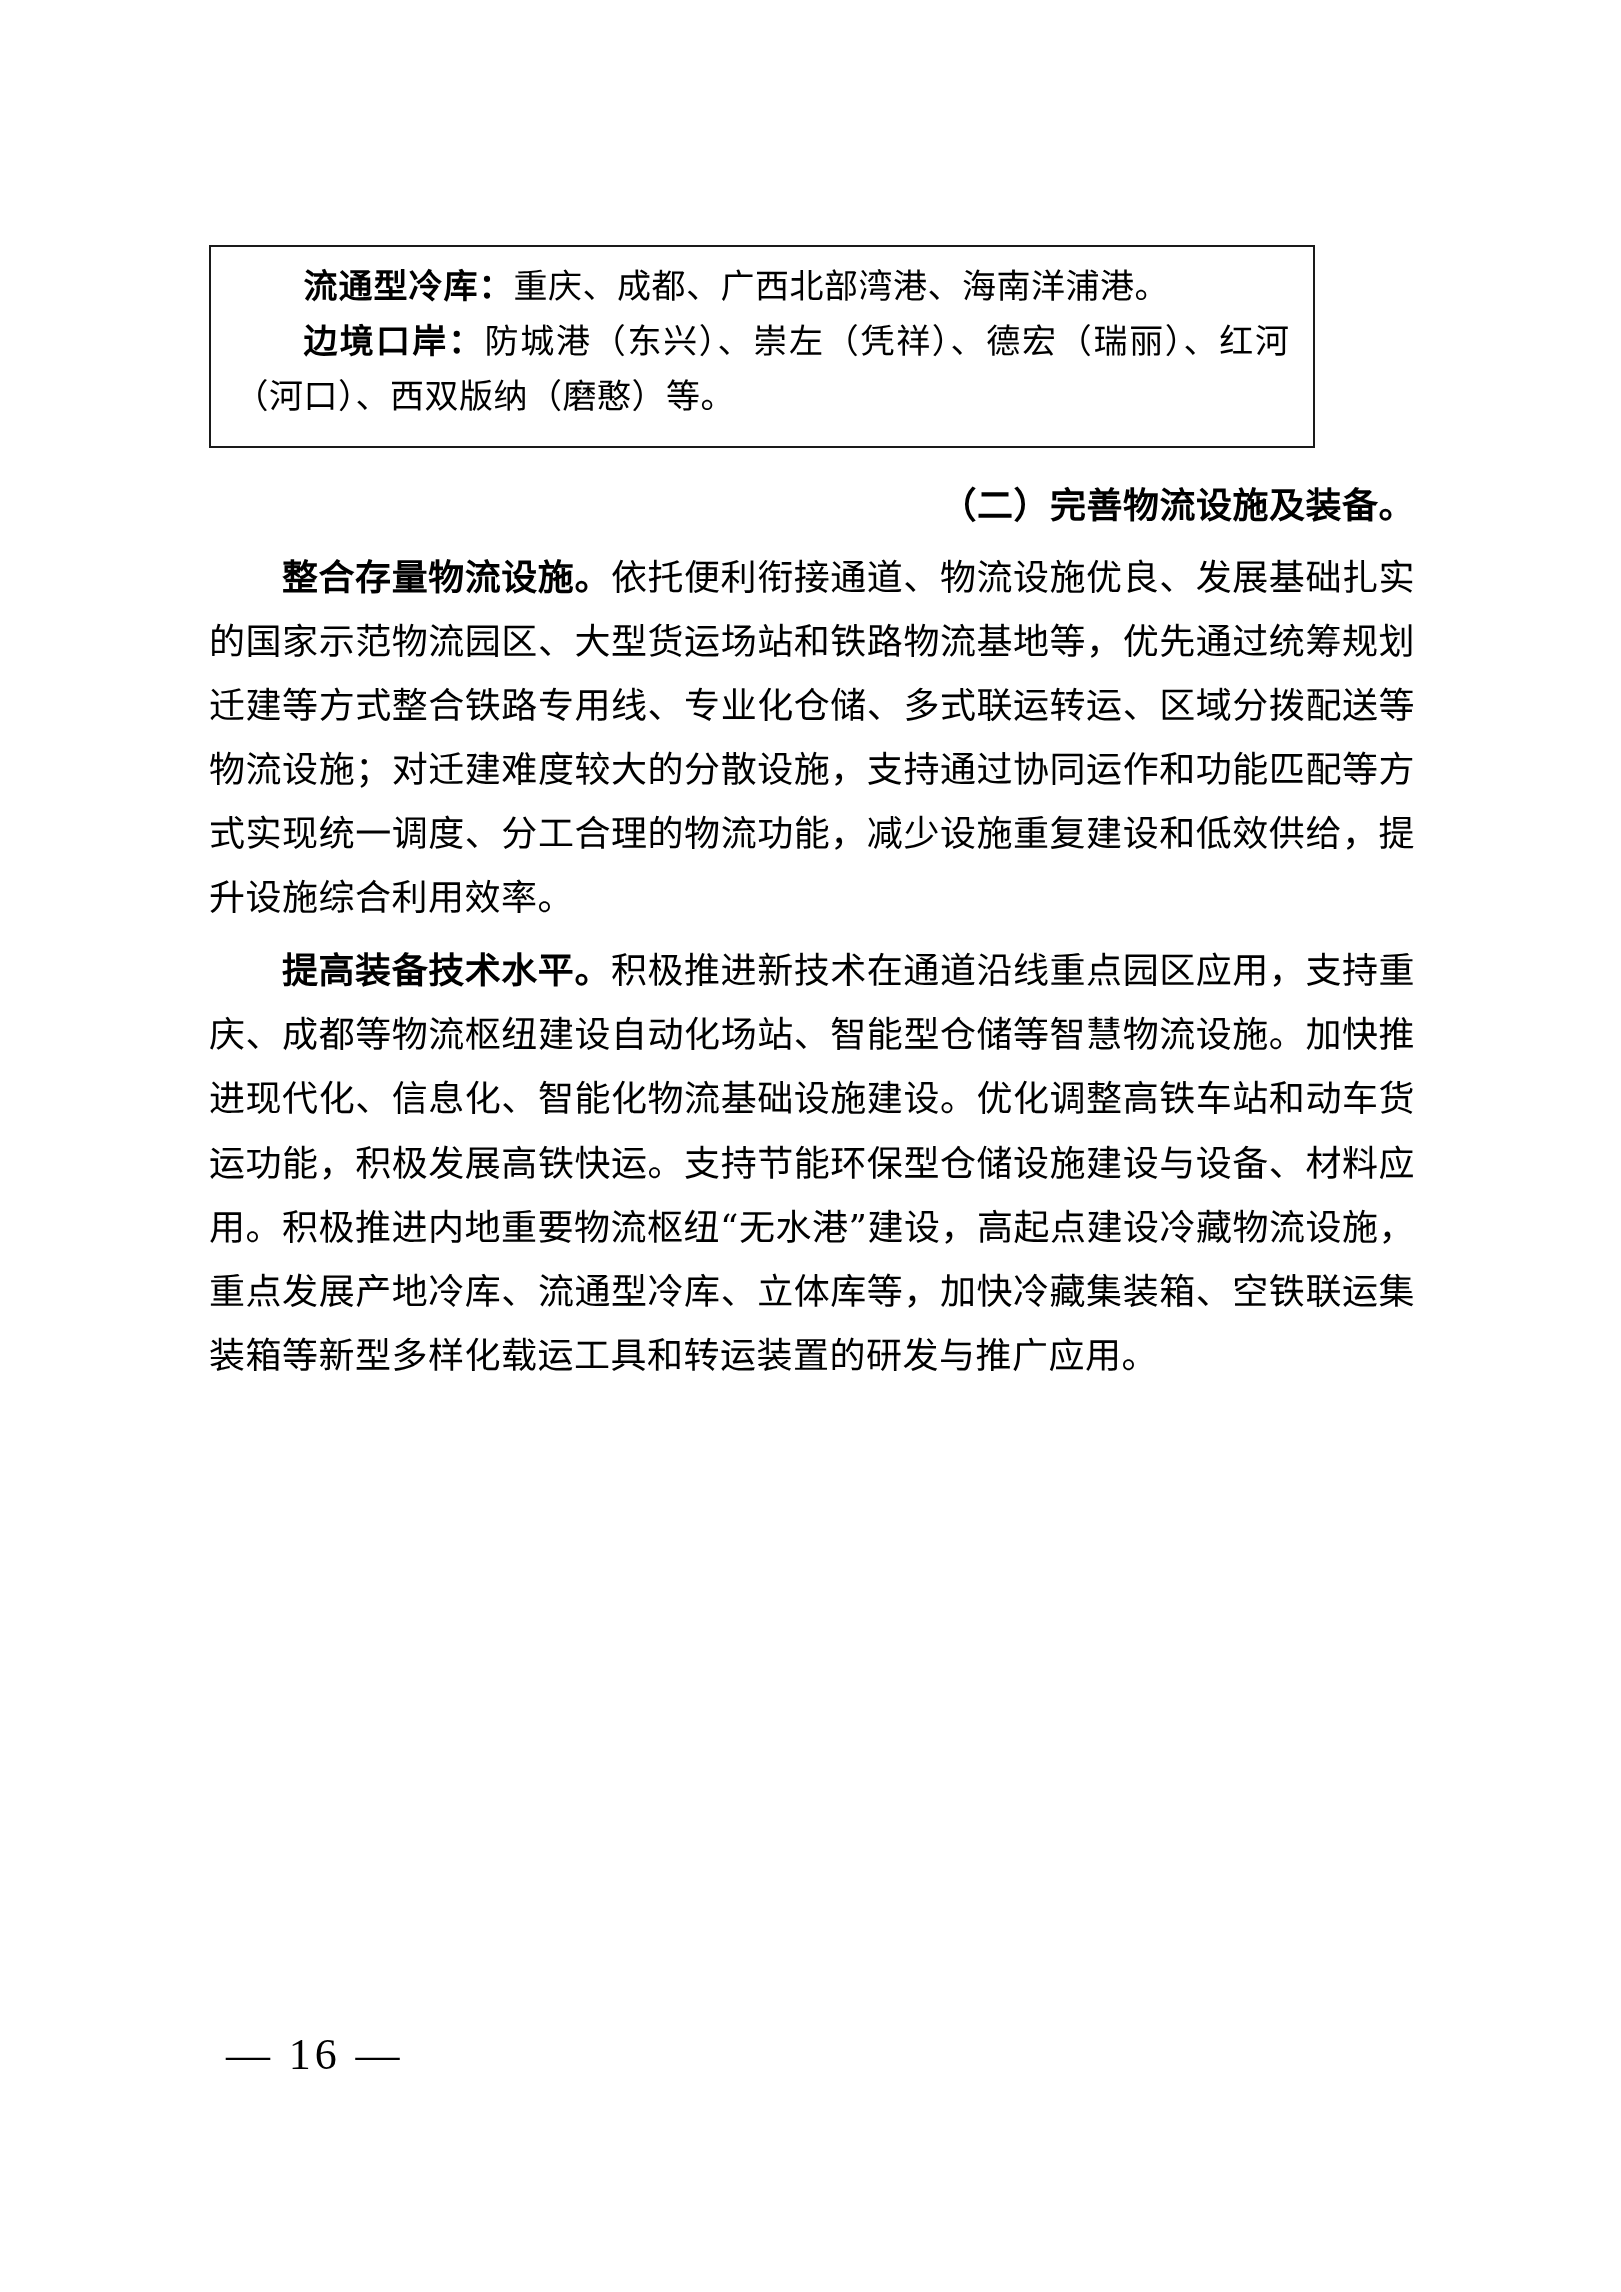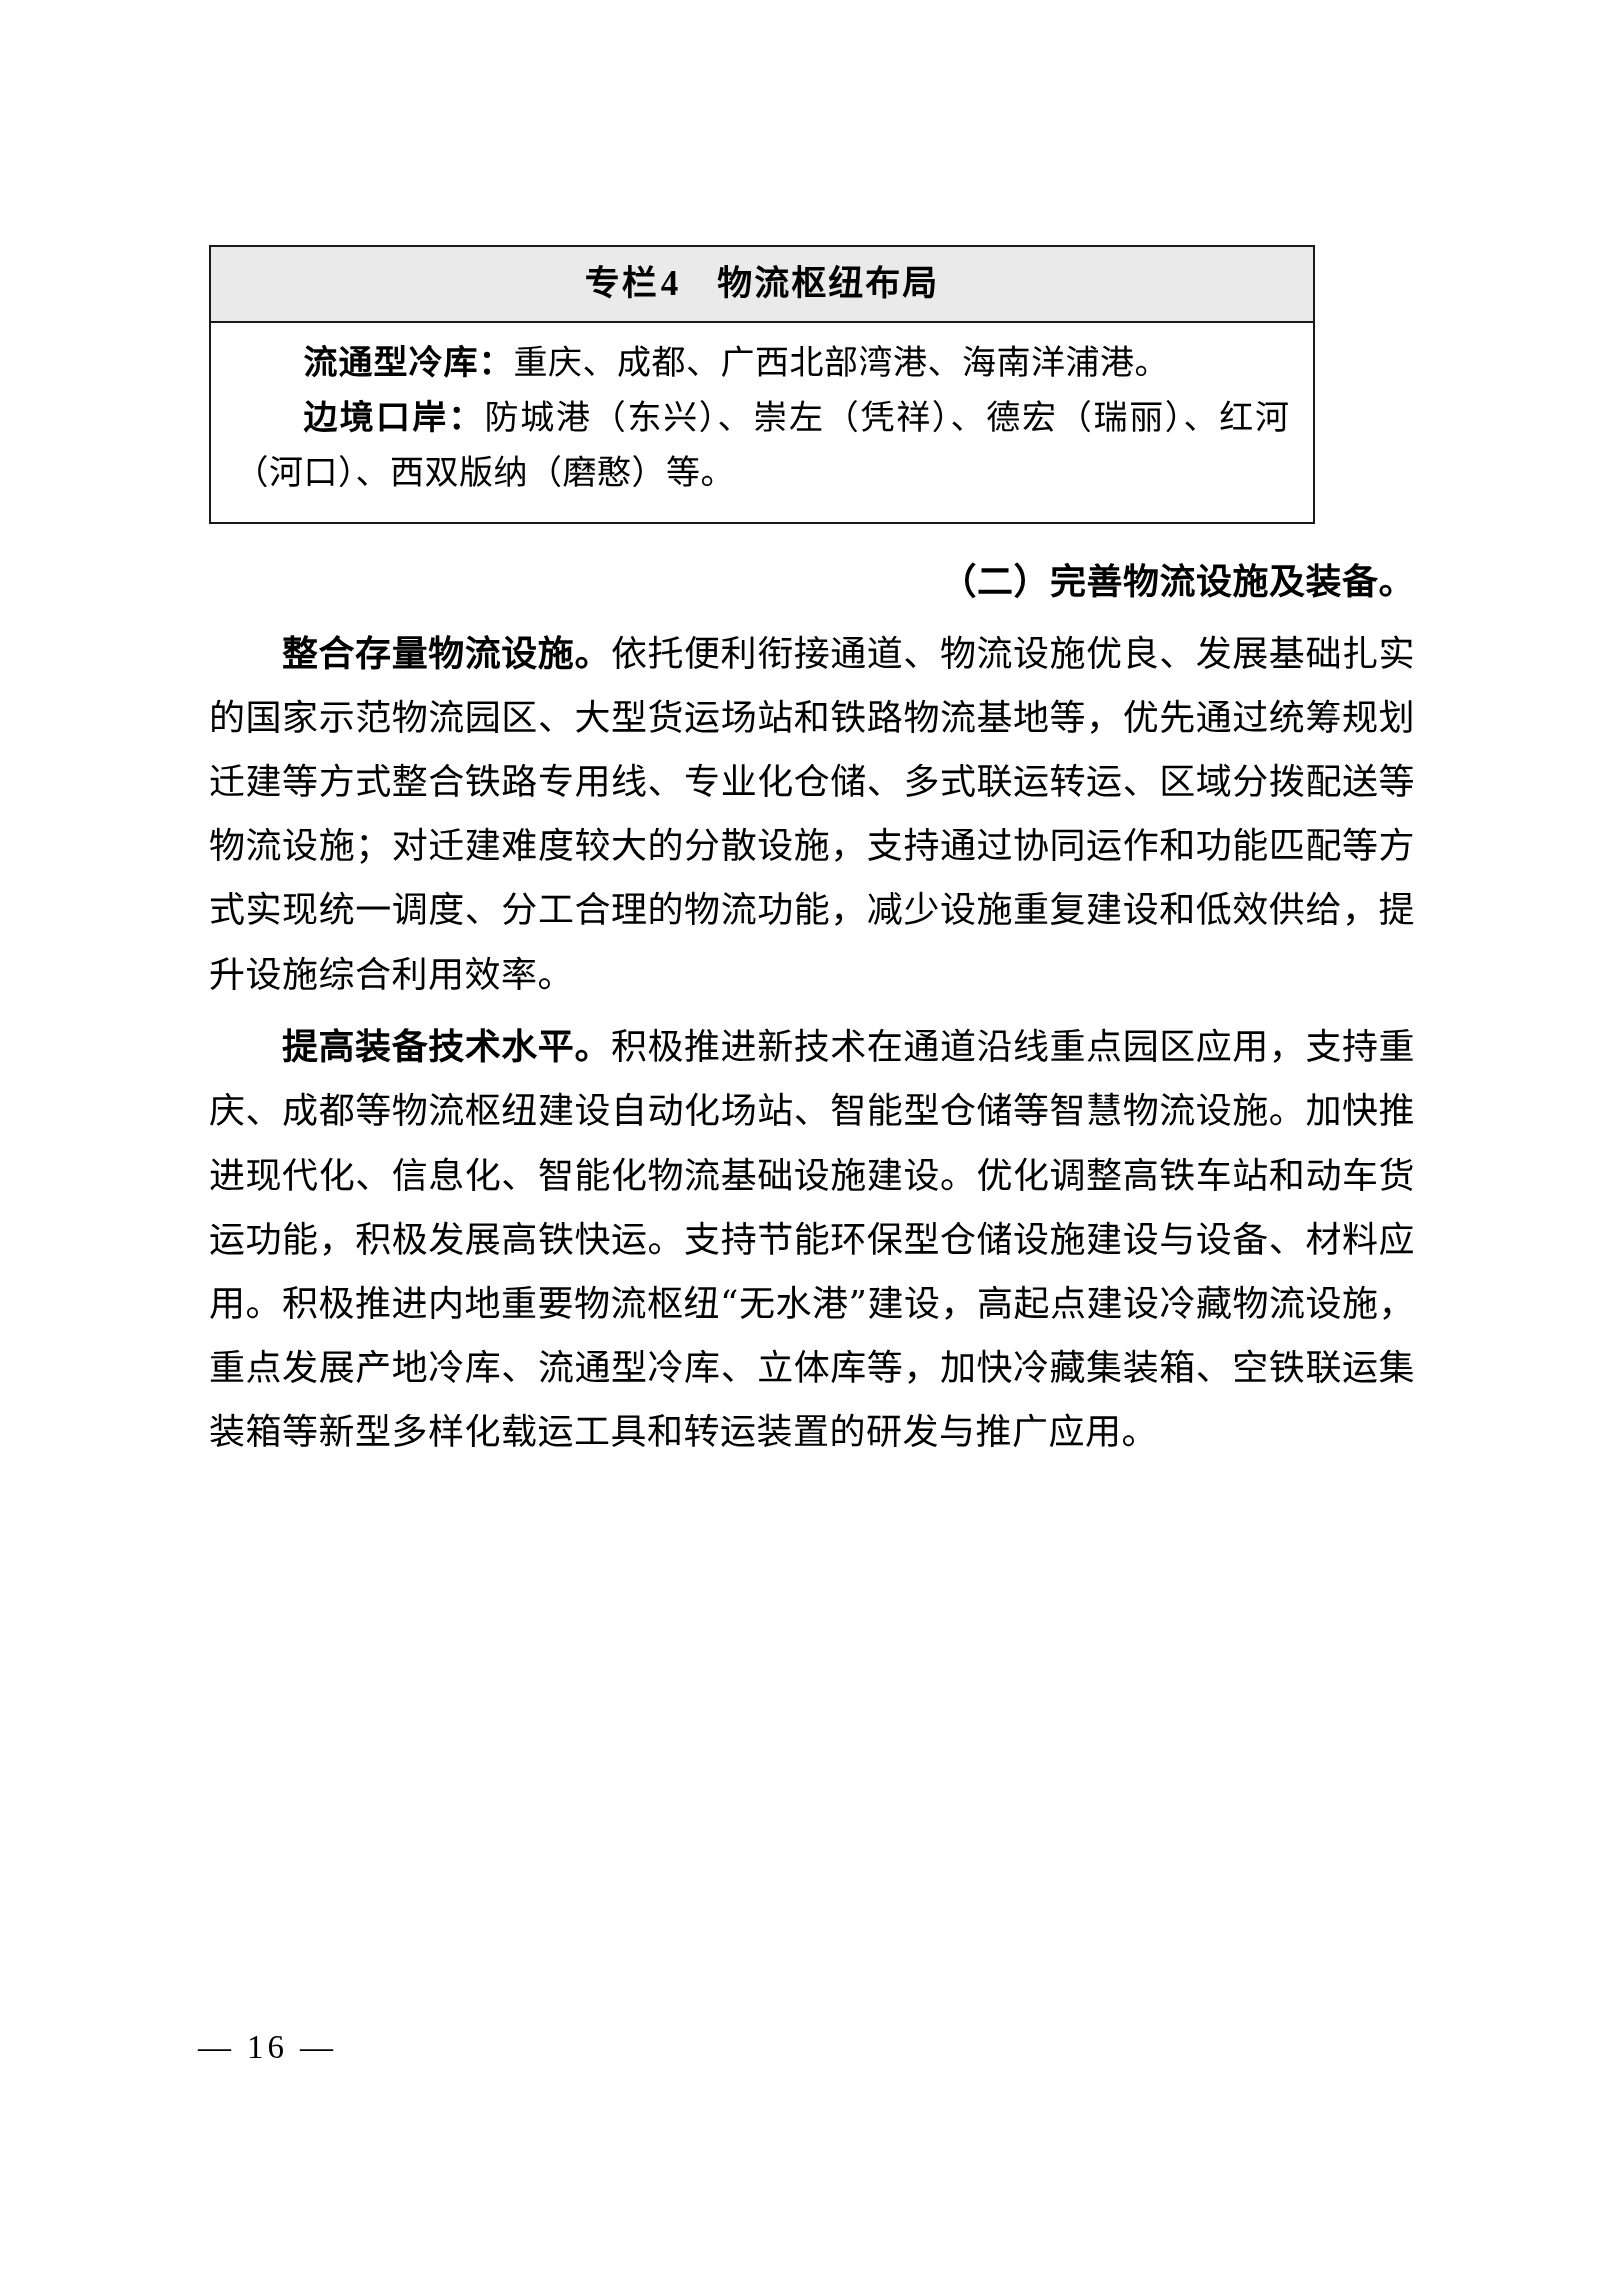--- a/index.html
+++ b/index.html
@@ -95,40 +95,37 @@
     text-align: justify;
     text-justify: inter-ideograph;
   }
   .para .lead {
     font-weight: bold;
   }
 
   
   .page-number {
     position: absolute;
-    left: 198px;
+    left: 226px;
     top: 2029px;
     font-family: "Liberation Serif", "DejaVu Serif", serif;
-    font-size: 33px;
+    font-size: 44px;
     letter-spacing: 3.9px;
     color: #000000;
   }
 </style>
 </head>
 <body>
 
 <div class="page">
 
   <div class="page-body">
 
     <div class="callout">
 
-      <div class="callout-header">
-        <span>专栏</span><span class="num">4</span><span class="gap"></span><span>物流枢纽布局</span>
-      </div>
 
       <div class="callout-body">
 
         <p class="callout-line">
           <span class="label">流通型冷库：</span><span>重庆、成都、广西北部湾港、海南洋浦港。</span>
         </p>
 
 
         <p class="callout-line">
           <span class="label">边境口岸：</span><span>防城港（东兴）、崇左（凭祥）、德宏（瑞丽）、红河（河口）、西双版纳（磨憨）等。</span>

